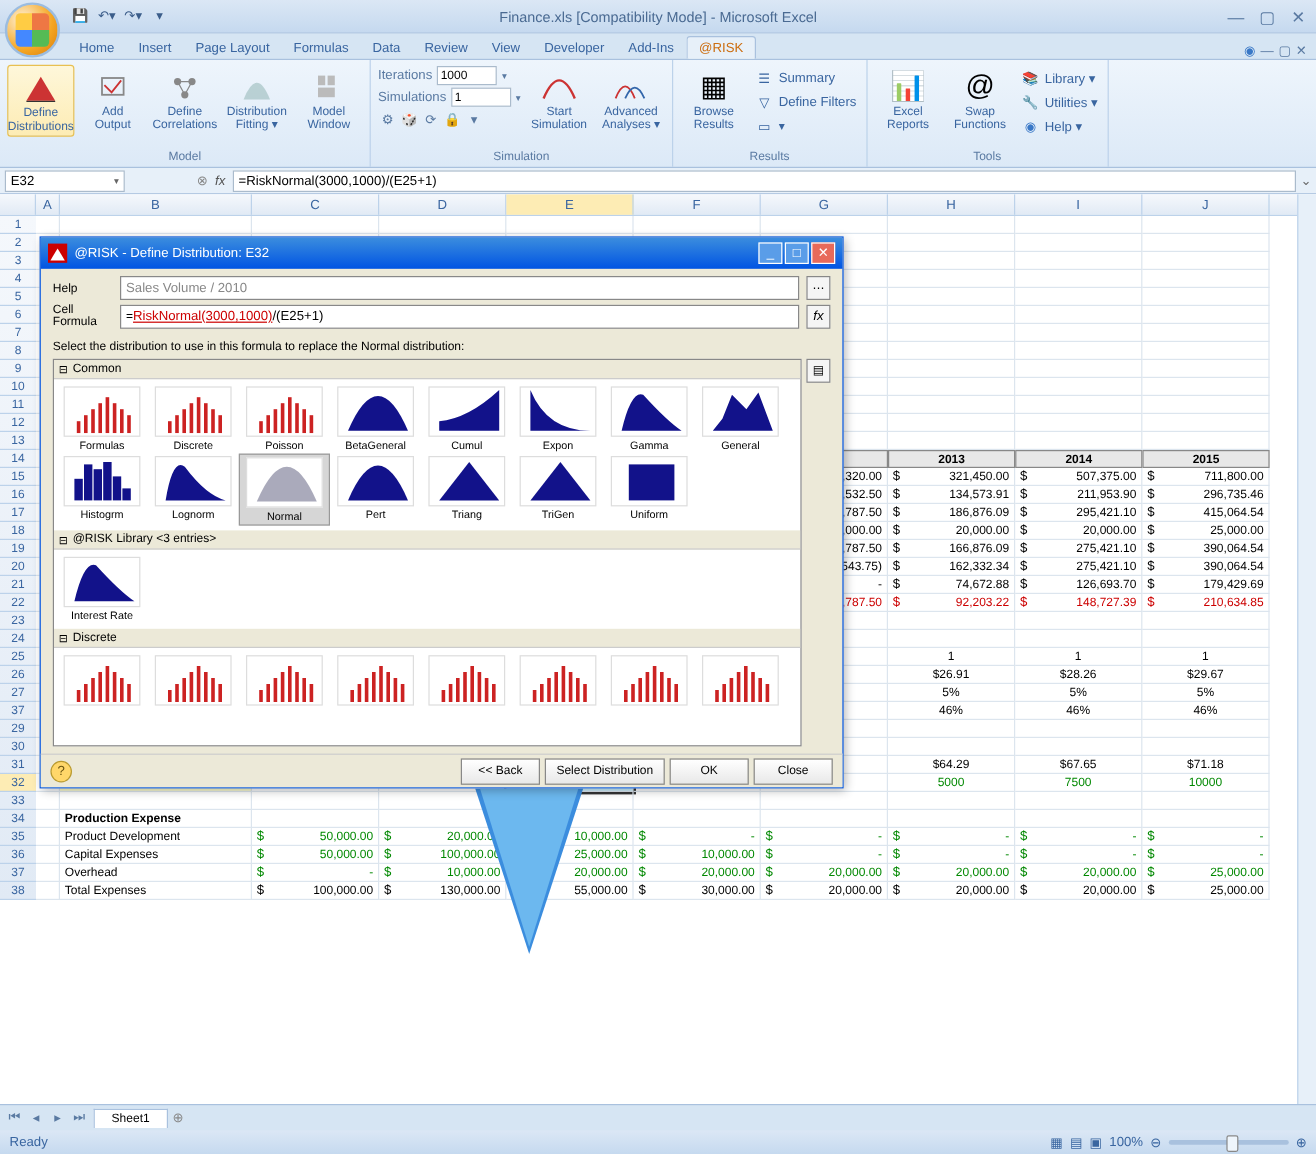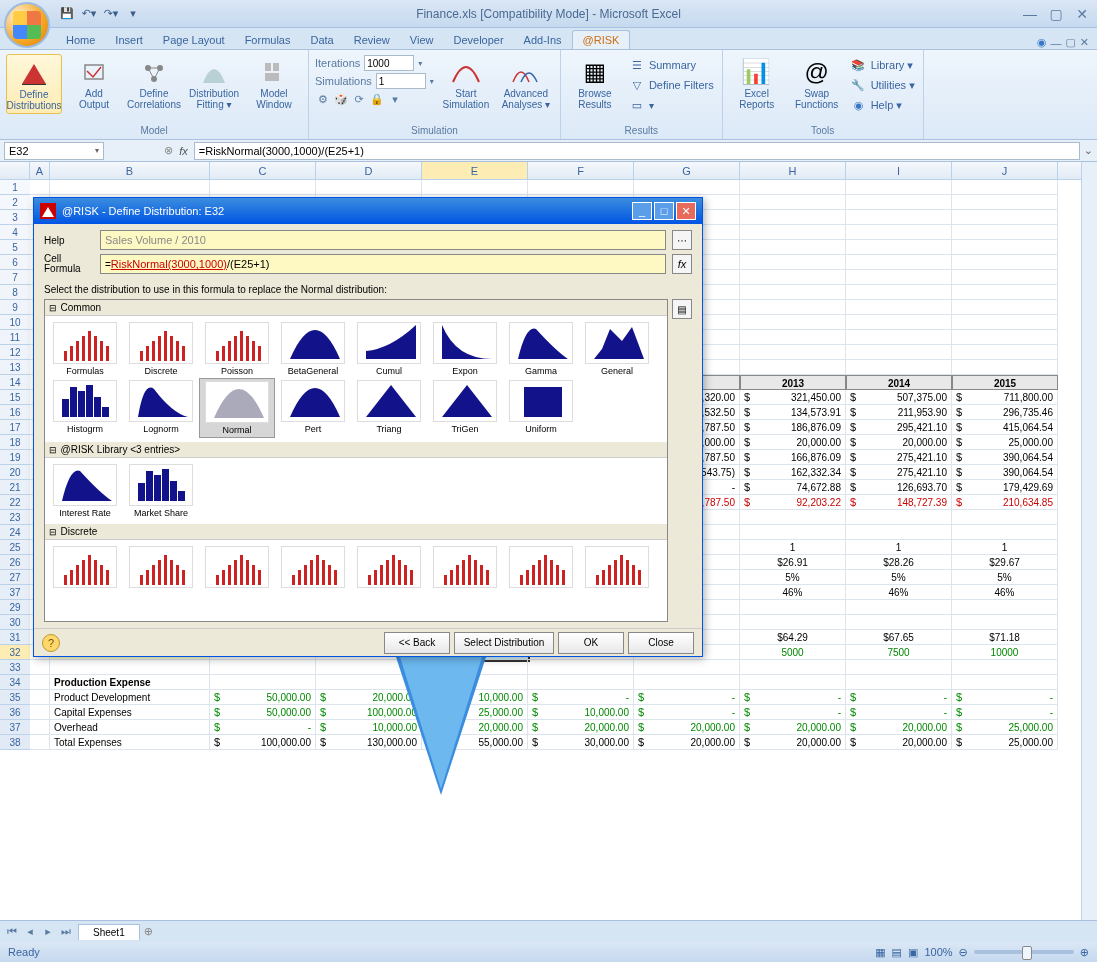--- a/index.html
+++ b/index.html
@@ -67,21 +67,21 @@
 .dialog{position:absolute;left:33px;top:197px;width:670px;height:460px;background:#ece9d8;border:1px solid #0054e3;box-shadow:2px 2px 8px rgba(0,0,0,.3);z-index:50}
 .dlg-title{height:26px;background:linear-gradient(#3b8dde,#0054e3);display:flex;align-items:center;padding:0 6px;color:#fff;font-size:11px}
 .dlg-title .icon{width:16px;height:16px;background:#c00;margin-right:6px;position:relative}
 .dlg-title .icon::after{content:"";position:absolute;left:2px;bottom:2px;border-left:6px solid transparent;border-right:6px solid transparent;border-bottom:10px solid #fff}
 .dlg-winctl{margin-left:auto;display:flex;gap:2px}
 .dlg-winctl span{width:20px;height:18px;background:#5a9de8;border:1px solid #fff;text-align:center;color:#fff;line-height:16px;cursor:pointer;font-size:11px}
 .dlg-winctl span.close{background:#e86a5a}
 .dlg-body{padding:6px 10px;display:flex;flex-direction:column;height:calc(100% - 54px);overflow:hidden}
 .dlg-row{display:flex;align-items:center;gap:6px;margin-bottom:4px}
 .dlg-label{width:50px;font-size:10px}
-.dlg-input{flex:1;height:20px;border:1px solid #888;background:#fef9c3;padding:0 4px;font-size:10px;display:flex;align-items:center}
+.dlg-input{flex:1;height:20px;border:1px solid #888;background:#ffffff;padding:0 4px;font-size:10px;display:flex;align-items:center}
 .dlg-input .red{color:#c00;text-decoration:underline}
 .dlg-tool{width:20px;height:20px;border:1px solid #888;background:#f5f5f5;cursor:pointer;display:flex;align-items:center;justify-content:center;font-size:10px}
 .dlg-instr{font-size:10px;margin:6px 0 4px}
 .dist-panel{border:1px solid #888;background:#fff;flex:1;overflow-y:auto;overflow-x:hidden}
 .dist-hdr{background:#ece9d8;padding:2px 4px;font-size:10px;border-bottom:1px solid #ccc;display:flex;align-items:center;gap:4px}
 .dist-hdr::before{content:"⊟";font-size:9px}
 .dist-grid{display:flex;flex-wrap:wrap;padding:4px 2px}
 .dist-item{width:76px;display:flex;flex-direction:column;align-items:center;padding:2px;cursor:pointer}
 .dist-item.sel{background:#d6d6d6;border:1px solid #999}
 .dist-thumb{width:64px;height:42px;border:1px solid #ddd;background:#fff;display:flex;align-items:flex-end;justify-content:center;overflow:hidden;padding:2px}
@@ -1026,33 +1026,20 @@
           <div class="dist-hdr">@RISK Library &lt;3 entries&gt;</div>
           <div class="dist-grid">
             <div class="dist-item">
               <div class="dist-thumb">
                 <svg width="62" height="40">
                   <path d="M6 38 Q14 4 24 8 Q44 30 56 38 Z" fill="#12128a"></path>
                 </svg>
               </div>
               <div class="dist-name">Interest Rate</div>
             </div>
-            <div class="dist-item">
-              <div class="dist-thumb">
-                <svg width="62" height="40">
-                  <rect x="6" y="20" width="7" height="18" fill="#12128a"></rect>
-                  <rect x="14" y="8" width="7" height="30" fill="#12128a"></rect>
-                  <rect x="22" y="12" width="7" height="26" fill="#12128a"></rect>
-                  <rect x="30" y="6" width="7" height="32" fill="#12128a"></rect>
-                  <rect x="38" y="18" width="7" height="20" fill="#12128a"></rect>
-                  <rect x="46" y="28" width="7" height="10" fill="#12128a"></rect>
-                </svg>
-              </div>
-              <div class="dist-name">Market Share</div>
-            </div>
           </div>
           <div class="dist-hdr">Discrete</div>
           <div class="dist-grid">
             <div class="dist-item">
               <div class="dist-thumb">
                 <svg width="62" height="40">
                   <rect x="8" y="30" width="3" height="10" fill="#c22"></rect>
                   <rect x="14" y="25" width="3" height="15" fill="#c22"></rect>
                   <rect x="20" y="20" width="3" height="20" fill="#c22"></rect>
                   <rect x="26" y="15" width="3" height="25" fill="#c22"></rect>

